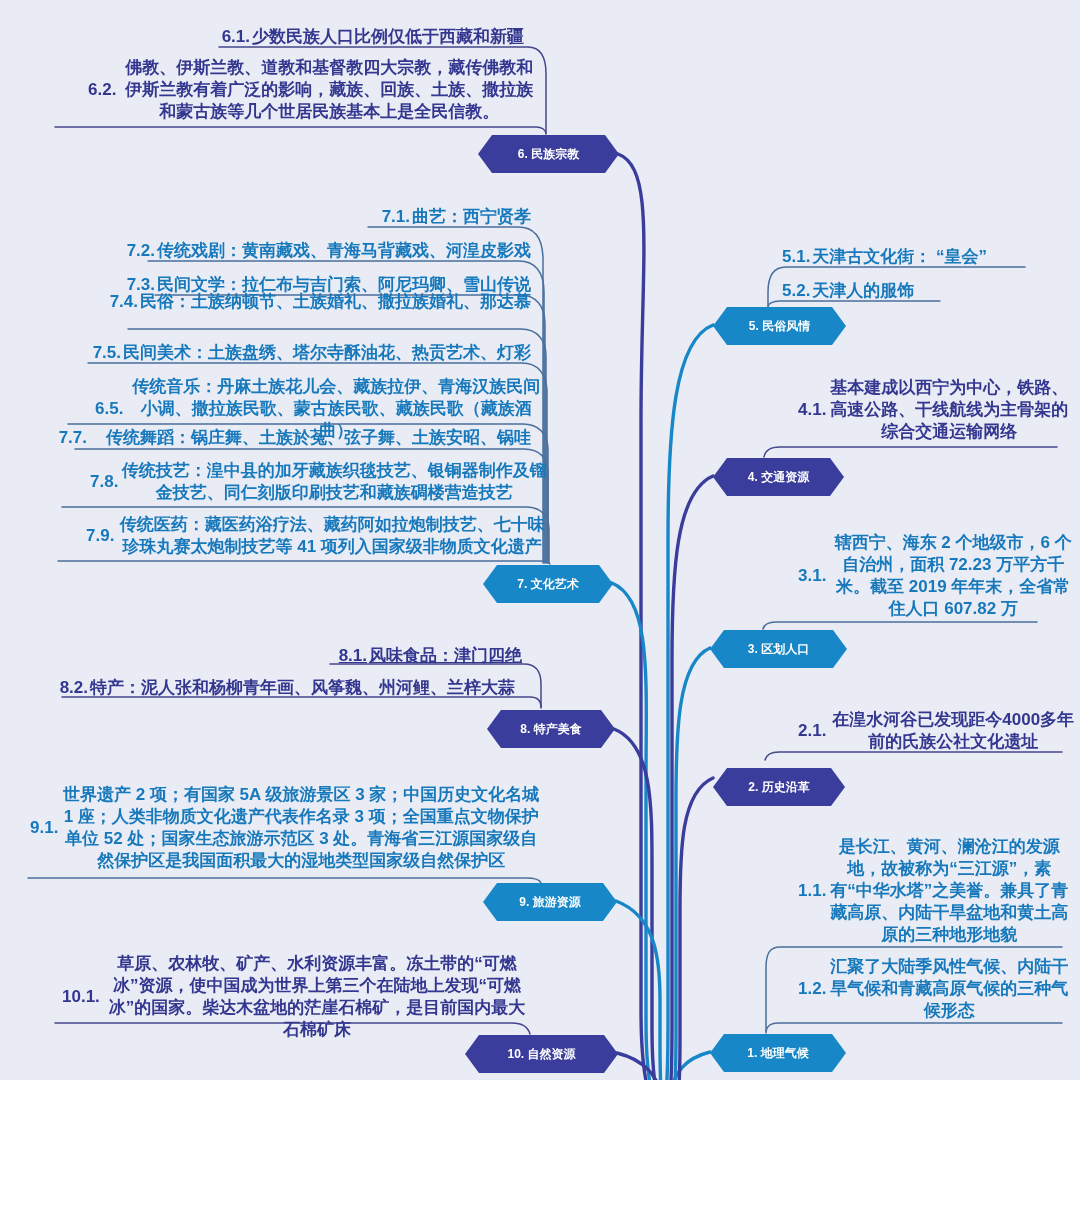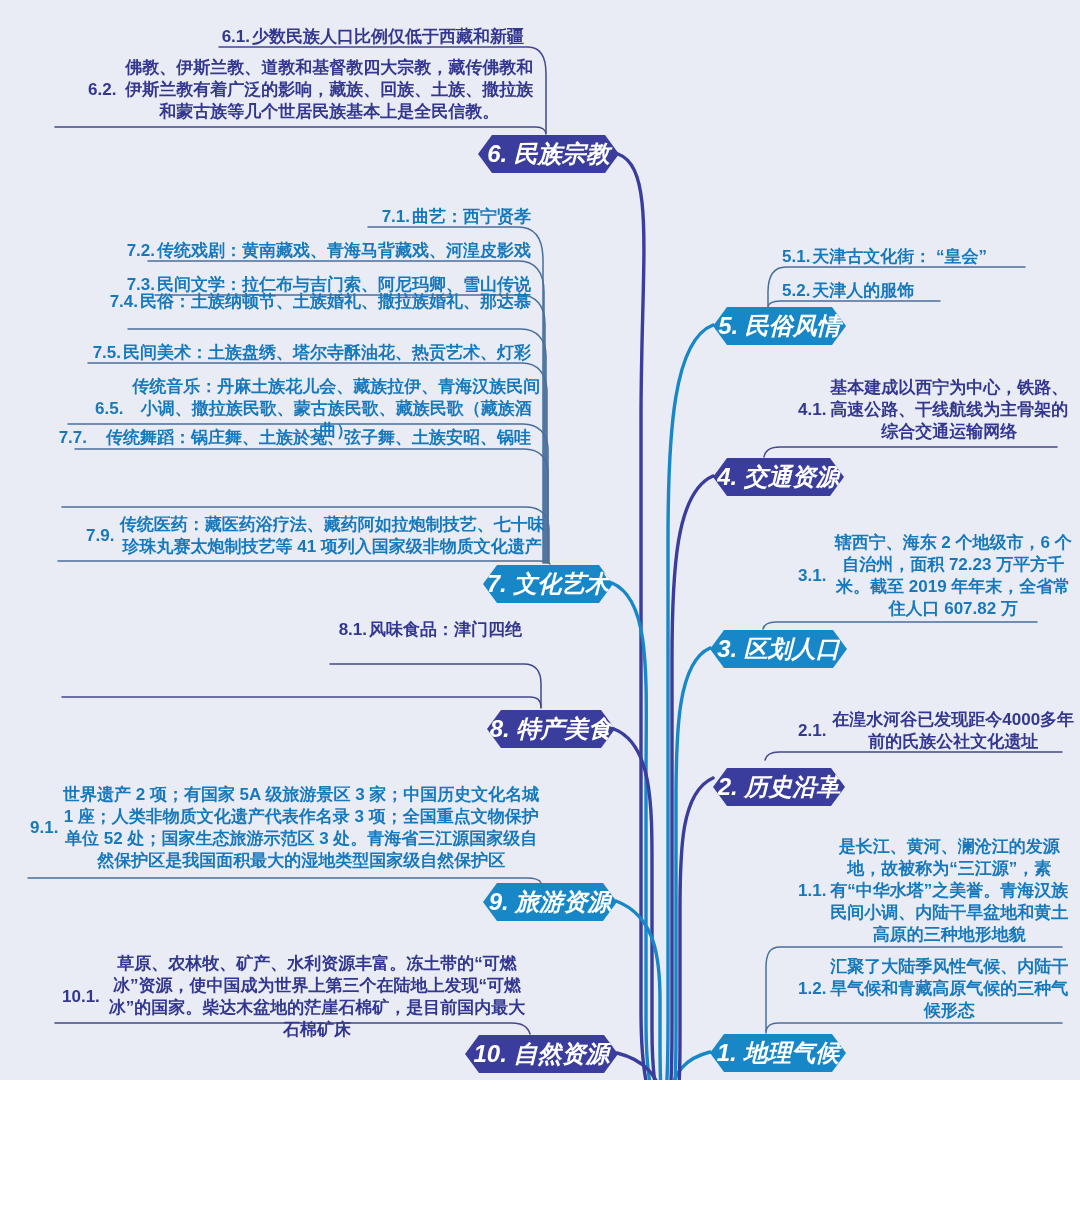--- a/index.html
+++ b/index.html
@@ -23,23 +23,22 @@
   }
   .item .num{white-space:nowrap; margin-right:2px; flex:0 0 auto;}
   .item.single{white-space:nowrap;}
   .item.ml .txt{flex:1 1 auto; text-align:center;}
   .blue-t{color:var(--blueText,#1779BC);}
   .indigo-t{color:var(--indigoText,#34378F);}
 
   .node{
     position:absolute; z-index:4; height:38px;
     display:flex; align-items:center; justify-content:center;
-    color:#fff; font-size:24px; font-weight:bold; white-space:nowrap;
+    color:#fff; font-size:12px; font-weight:bold; white-space:nowrap;
     clip-path:polygon(14px 0,calc(100% - 14px) 0,100% 50%,calc(100% - 14px) 100%,14px 100%,0 50%);
-    font-style:italic;
   }
   .node.blue{background:var(--blue,#1787C8);}
   .node.indigo{background:var(--indigo,#3A3D9B);}
 
   .center-node{
     position:absolute; z-index:4; left:600px; top:1100px; width:128px; height:118px;
     display:flex; align-items:center; justify-content:center;
     background:var(--pink,#D2417C); color:#fff; font-size:36px; font-weight:bold;
     clip-path:polygon(26% 0,74% 0,100% 50%,74% 100%,26% 100%,0 50%);
   }
@@ -116,28 +115,36 @@
       <span class="txt">民间美术：土族盘绣、塔尔寺酥油花、热贡艺术、灯彩</span>
   </div>
   <div class="item ml blue-t" style="left:95px; top:376px; width:452px;">
     <span class="num">6.5.</span>
       <span class="txt">传统音乐：丹麻土族花儿会、藏族拉伊、青海汉族民间小调、撒拉族民歌、蒙古族民歌、藏族民歌（藏族酒曲）</span>
   </div>
   <div class="item single blue-t" style="top:427px; right:549px;gap:17px;">
     <span class="num">7.7.</span>
       <span class="txt">传统舞蹈：锅庄舞、土族於菟、弦子舞、土族安昭、锅哇</span>
   </div>
+  <div class="item ml blue-t" style="left:90px; top:460px; width:458px;">
+    <span class="num">7.8.</span>
+      <span class="txt">传统技艺：湟中县的加牙藏族织毯技艺、银铜器制作及镏金技艺、同仁刻版印刷技艺和藏族碉楼营造技艺</span>
+  </div>
   <div class="item ml blue-t" style="left:86px; top:514px; width:462px;">
     <span class="num">7.9.</span>
       <span class="txt">传统医药：藏医药浴疗法、藏药阿如拉炮制技艺、七十味珍珠丸赛太炮制技艺等 41 项列入国家级非物质文化遗产</span>
   </div>
 
-  <div class="item single indigo-t" style="top:619px; right:558px;">
+  <div class="item single indigo-t" style="top:645px; right:558px;text-decoration:underline;">
     <span class="num">8.1.</span>
       <span class="txt">风味食品：津门四绝</span>
+  </div>
+  <div class="item single indigo-t" style="top:677px; right:565px;">
+    <span class="num">8.2.</span>
+      <span class="txt">特产：泥人张和杨柳青年画、风筝魏、州河鲤、兰梓大蒜</span>
   </div>
 
   <div class="item ml blue-t" style="left:30px; top:784px; width:512px;">
     <span class="num">9.1.</span>
       <span class="txt">世界遗产 2 项；有国家 5A 级旅游景区 3 家；中国历史文化名城 1 座；人类非物质文化遗产代表作名录 3 项；全国重点文物保护单位 52 处；国家生态旅游示范区 3 处。青海省三江源国家级自然保护区是我国面积最大的湿地类型国家级自然保护区</span>
   </div>
 
   <div class="item ml indigo-t" style="left:62px; top:953px; width:470px;">
     <span class="num">10.1.</span>
       <span class="txt">草原、农林牧、矿产、水利资源丰富。冻土带的“可燃冰”资源，使中国成为世界上第三个在陆地上发现“可燃冰”的国家。柴达木盆地的茫崖石棉矿，是目前国内最大石棉矿床</span>
@@ -162,21 +169,21 @@
       <span class="txt">辖西宁、海东 2 个地级市，6 个自治州，面积 72.23 万平方千米。截至 2019 年年末，全省常住人口 607.82 万</span>
   </div>
 
   <div class="item ml indigo-t" style="left:798px; top:709px; width:280px;">
     <span class="num">2.1.</span>
       <span class="txt">在湟水河谷已发现距今4000多年前的氏族公社文化遗址</span>
   </div>
 
   <div class="item ml blue-t" style="left:798px; top:836px; width:272px;">
     <span class="num">1.1.</span>
-      <span class="txt">是长江、黄河、澜沧江的发源地，故被称为“三江源”，素有“中华水塔”之美誉。青海汉族民间小调、内陆干旱盆地和黄土高原的三种地形地貌</span>
+      <span class="txt">是长江、黄河、澜沧江的发源地，故被称为“三江源”，素有“中华水塔”之美誉。兼具了青藏高原、内陆干旱盆地和黄土高原的三种地形地貌</span>
   </div>
   <div class="item ml blue-t" style="left:798px; top:956px; width:272px;">
     <span class="num">1.2.</span>
       <span class="txt">汇聚了大陆季风性气候、内陆干旱气候和青藏高原气候的三种气候形态</span>
   </div>
 
   <div class="node indigo" style="left:478px; top:135px;  width:141px;">6. 民族宗教</div>
   <div class="node blue" style="left:483px; top:565px;  width:130px;">7. 文化艺术</div>
   <div class="node indigo" style="left:487px; top:710px;  width:128px;">8. 特产美食</div>
   <div class="node blue" style="left:483px; top:883px;  width:134px;">9. 旅游资源</div>

